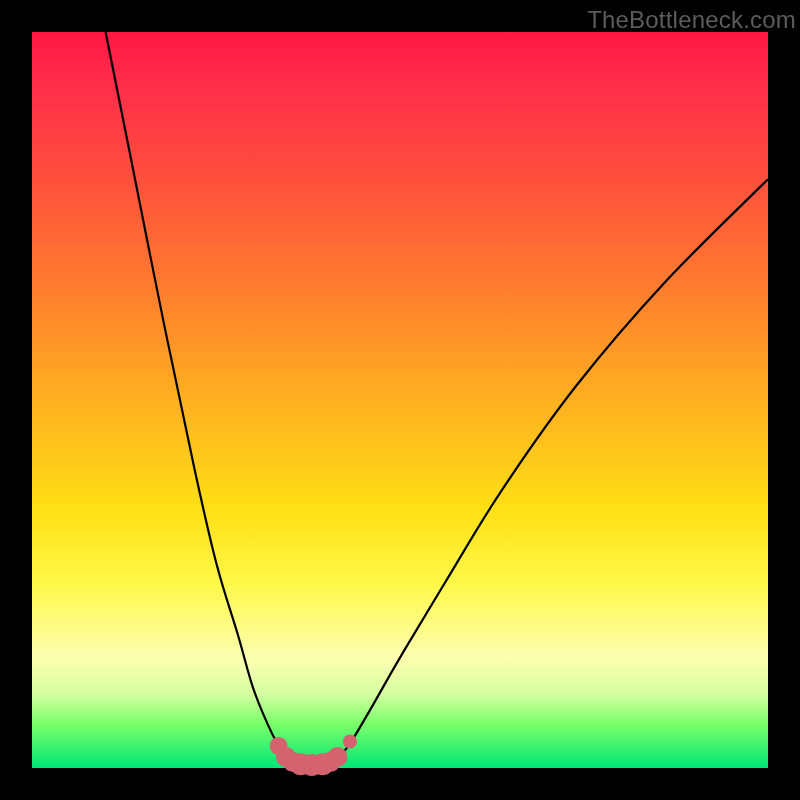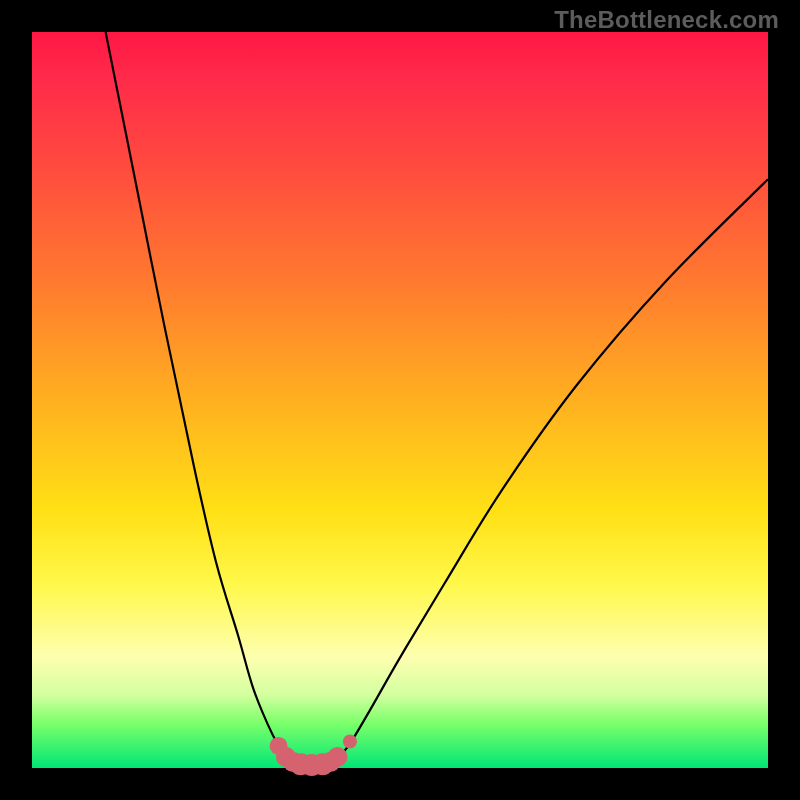--- a/index.html
+++ b/index.html
@@ -34,24 +34,24 @@
       #ffe015 65%,
       #fff84a 75%,
       #fdffb0 85%,
       #d4ffa0 90%,
       #7aff6a 94%,
       #00e676 100%);
   }
   .watermark {
     position: absolute;
     top: 6px;
-    right: 21px;
+    right: 4px;
     color: #5c5c5c;
     font-size: 24px;
-    font-weight: 700;
+    font-weight: 400;
     letter-spacing: 0.2px;
     white-space: nowrap;
   }
   svg.curve {
     position: absolute;
     top: 0;
     left: 0;
     width: 736px;
     height: 736px;
     overflow: visible;

